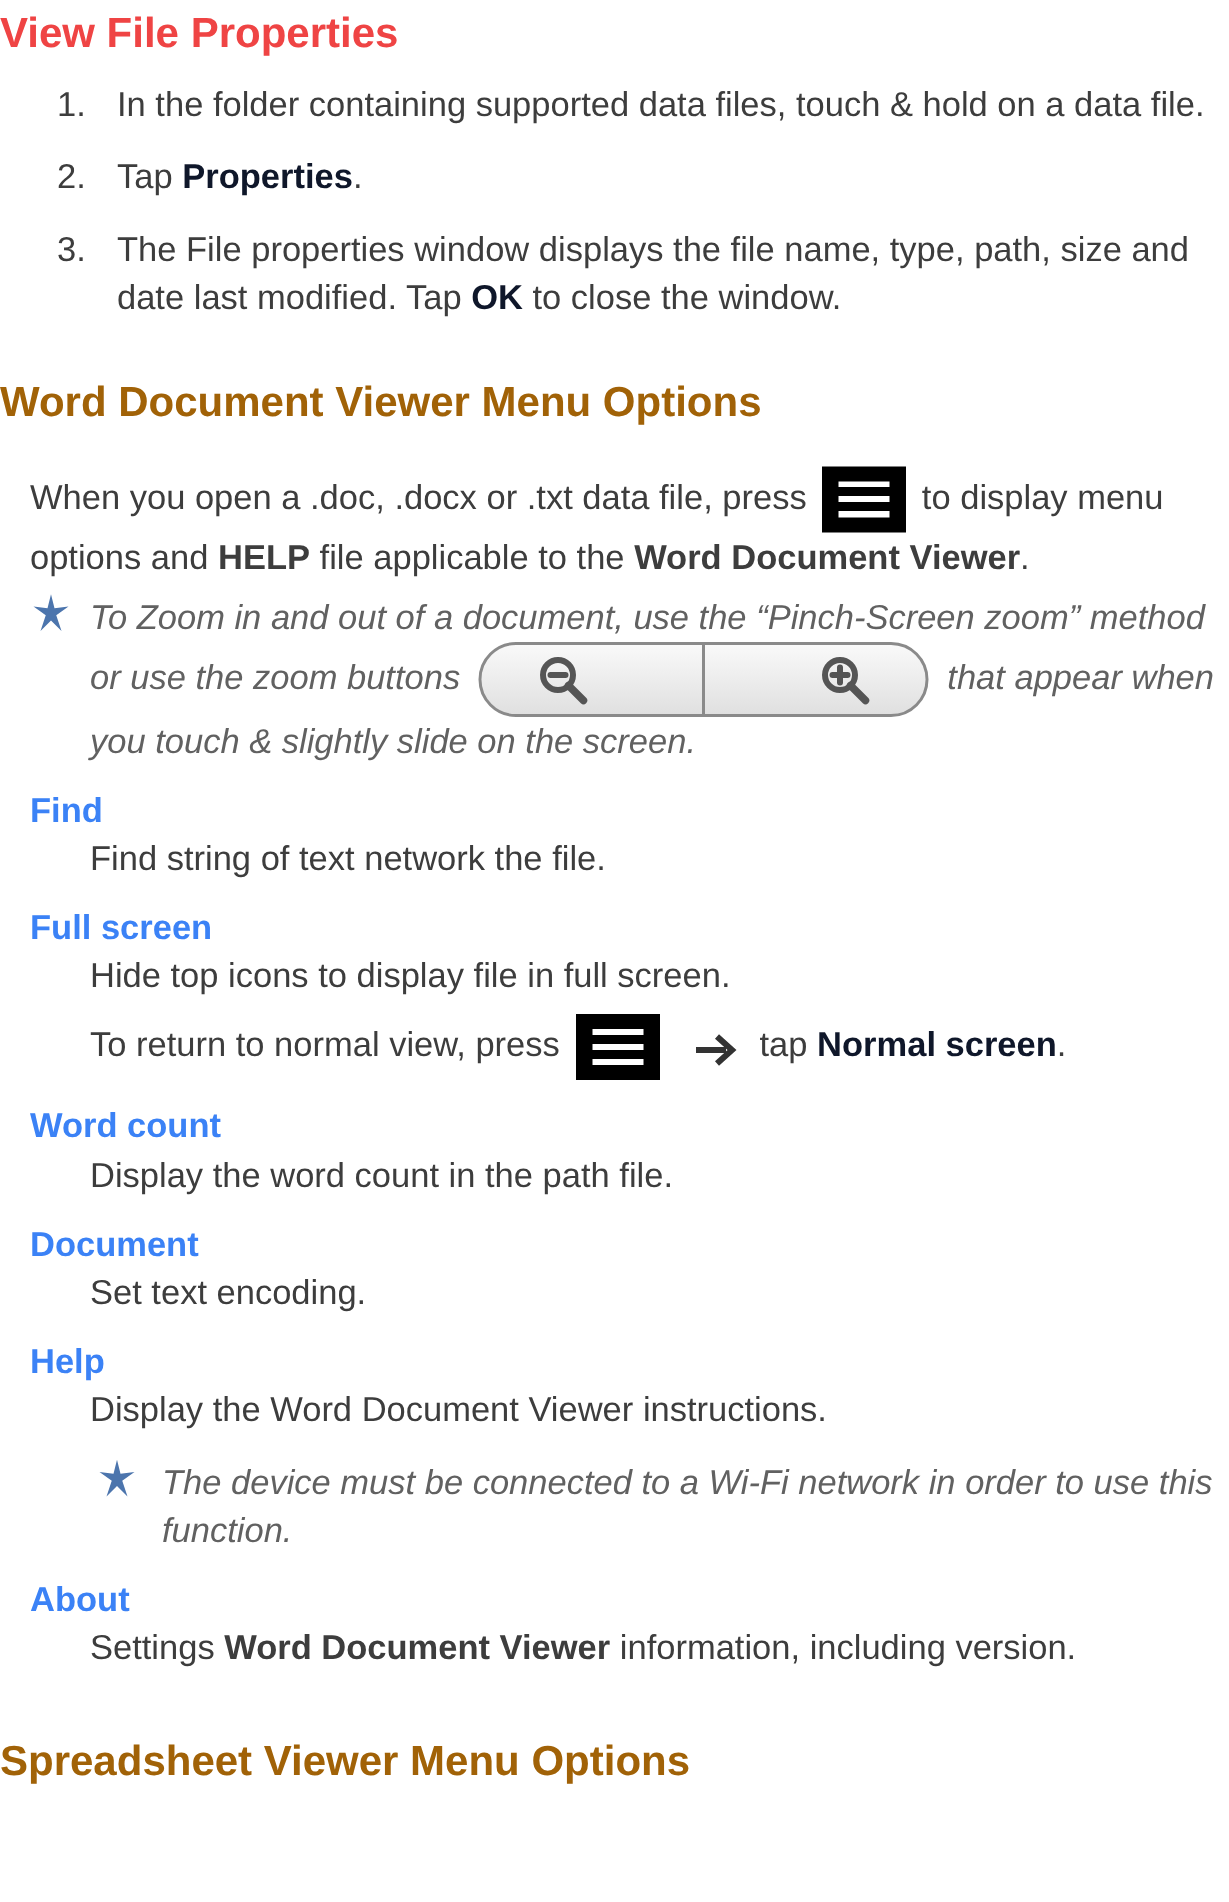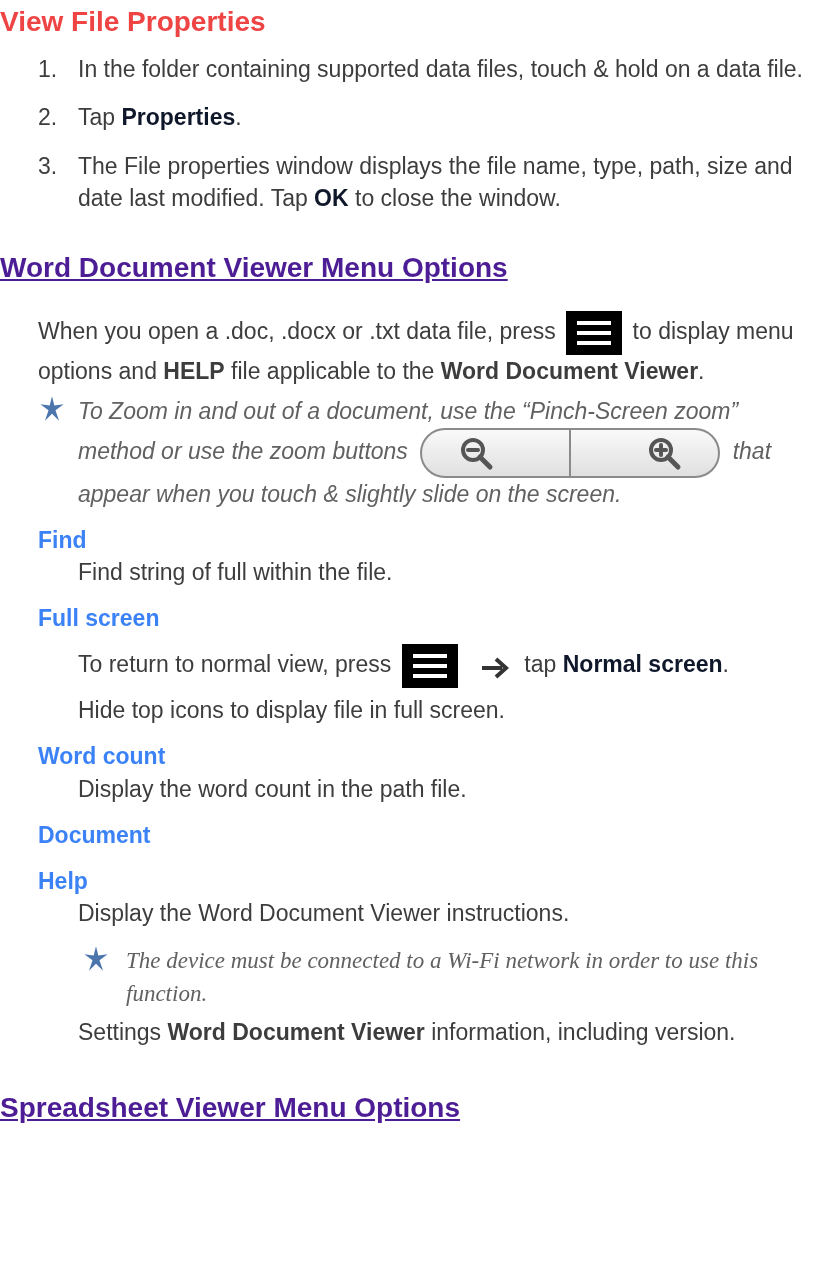--- a/index.html
+++ b/index.html
@@ -13,39 +13,38 @@
       padding: 0;
     }
     .h2 {
       color: #ef4444;
       font-size: 28px;
       font-weight: bold;
       margin-bottom: 12px;
       margin-top: 2px;
     }
     .h2.blue2 {
-      color: #4c1d95;
-      text-decoration: underline;
+      color: #a16207;
     }
     ol {
       list-style: none;
       padding-left: 38px;
     }
     ol li {
       margin-bottom: 16px;
       position: relative;
       padding-left: 40px;
     }
     ol li .num {
       position: absolute;
       left: 0;
       top: 0;
     }
     .indent-block {
-      padding-left: 38px;
+      padding-left: 20px;
     }
     .section-gap { margin-top: 34px; }
     .para { margin-bottom: 8px; }
     .link {
       color: #0f172a;
       font-weight: bold;
     }
     .bold { font-weight: bold; color: #3d3d3d; }
     .menu-icon {
       display: inline-block;
@@ -82,21 +81,20 @@
       position: absolute;
       left: 0;
       top: 0;
     }
     .note-row2 {
       display: block;
       padding-left: 48px;
       position: relative;
       margin-top: 16px;
       margin-bottom: 4px;
-      font-family: Liberation Serif, serif;
     }
     .note-row2 .star {
       position: absolute;
       left: 4px;
       top: 0;
     }
     .zoom-widget {
       display: inline-block;
       vertical-align: middle;
       width: 300px;
@@ -193,52 +191,54 @@
             <line x1="22" y1="22" x2="32" y2="32" stroke="#555" stroke-width="5" stroke-linecap="round"></line>
             <line x1="10" y1="15" x2="20" y2="15" stroke="#555" stroke-width="4" stroke-linecap="round"></line>
             <line x1="15" y1="10" x2="15" y2="20" stroke="#555" stroke-width="4" stroke-linecap="round"></line>
           </svg>
       </span>
     </span>
     <span> that appear when you touch &amp; slightly slide on the screen.</span>
   </div>
 
   <div class="subhead">Find</div>
-  <div class="subdesc">Find string of full within the file.</div>
+  <div class="subdesc">Find string of text network the file.</div>
 
   <div class="subhead">Full screen</div>
+  <div class="subdesc">Hide top icons to display file in full screen.</div>
   <div class="subdesc" style="margin-top:10px;">
     <span>To return to normal view, press </span>
     <span class="menu-icon"></span>
     <span class="arrow-icon">
       <svg width="30" height="30" viewBox="0 0 30 30" style="vertical-align:middle;">
           <line x1="2" y1="15" x2="22" y2="15" stroke="#333" stroke-width="4"></line>
           <polyline points="16,6 26,15 16,24" fill="none" stroke="#333" stroke-width="4"></polyline>
         </svg>
     </span>
     <span> tap </span><span class="link">Normal screen</span><span>.</span>
   </div>
-  <div class="subdesc">Hide top icons to display file in full screen.</div>
 
   <div class="subhead">Word count</div>
   <div class="subdesc">Display the word count in the path file.</div>
 
   <div class="subhead">Document</div>
+  <div class="subdesc">Set text encoding.</div>
 
   <div class="subhead">Help</div>
   <div class="subdesc">Display the Word Document Viewer instructions.</div>
   <div class="subdesc">
     <div class="note-row2 note">
       <span class="star">
         <svg width="28" height="28" viewBox="0 0 24 24">
             <polygon points="12,1 14,9 22,8 15,13 18,22 12,16 6,22 9,13 2,8 10,9" fill="#4c75ad"></polygon>
           </svg>
       </span>
       <span>The device must be connected to a Wi-Fi network in order to use this function.</span>
     </div>
   </div>
 
+  <div class="subhead">About</div>
   <div class="subdesc">
     <span>Settings </span><span class="bold">Word Document Viewer</span><span> information, including version.</span>
   </div>
 </div>
 
 <div class="h2 blue2 section-gap" style="margin-top:40px;">Spreadsheet Viewer Menu Options</div>
 
 </body></html>

